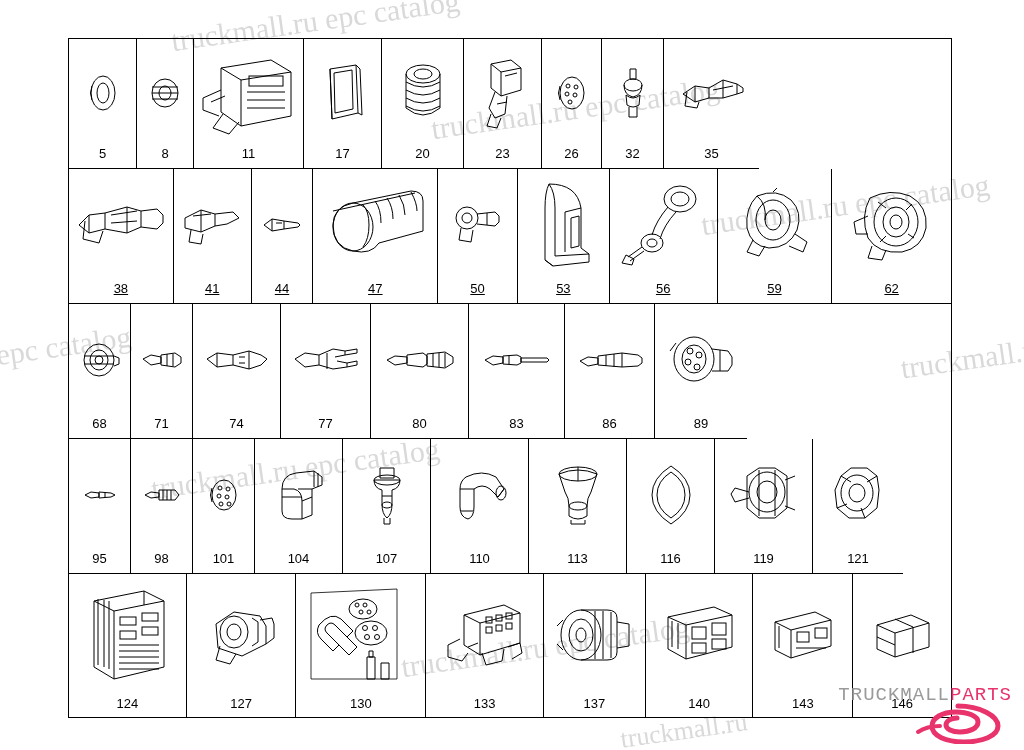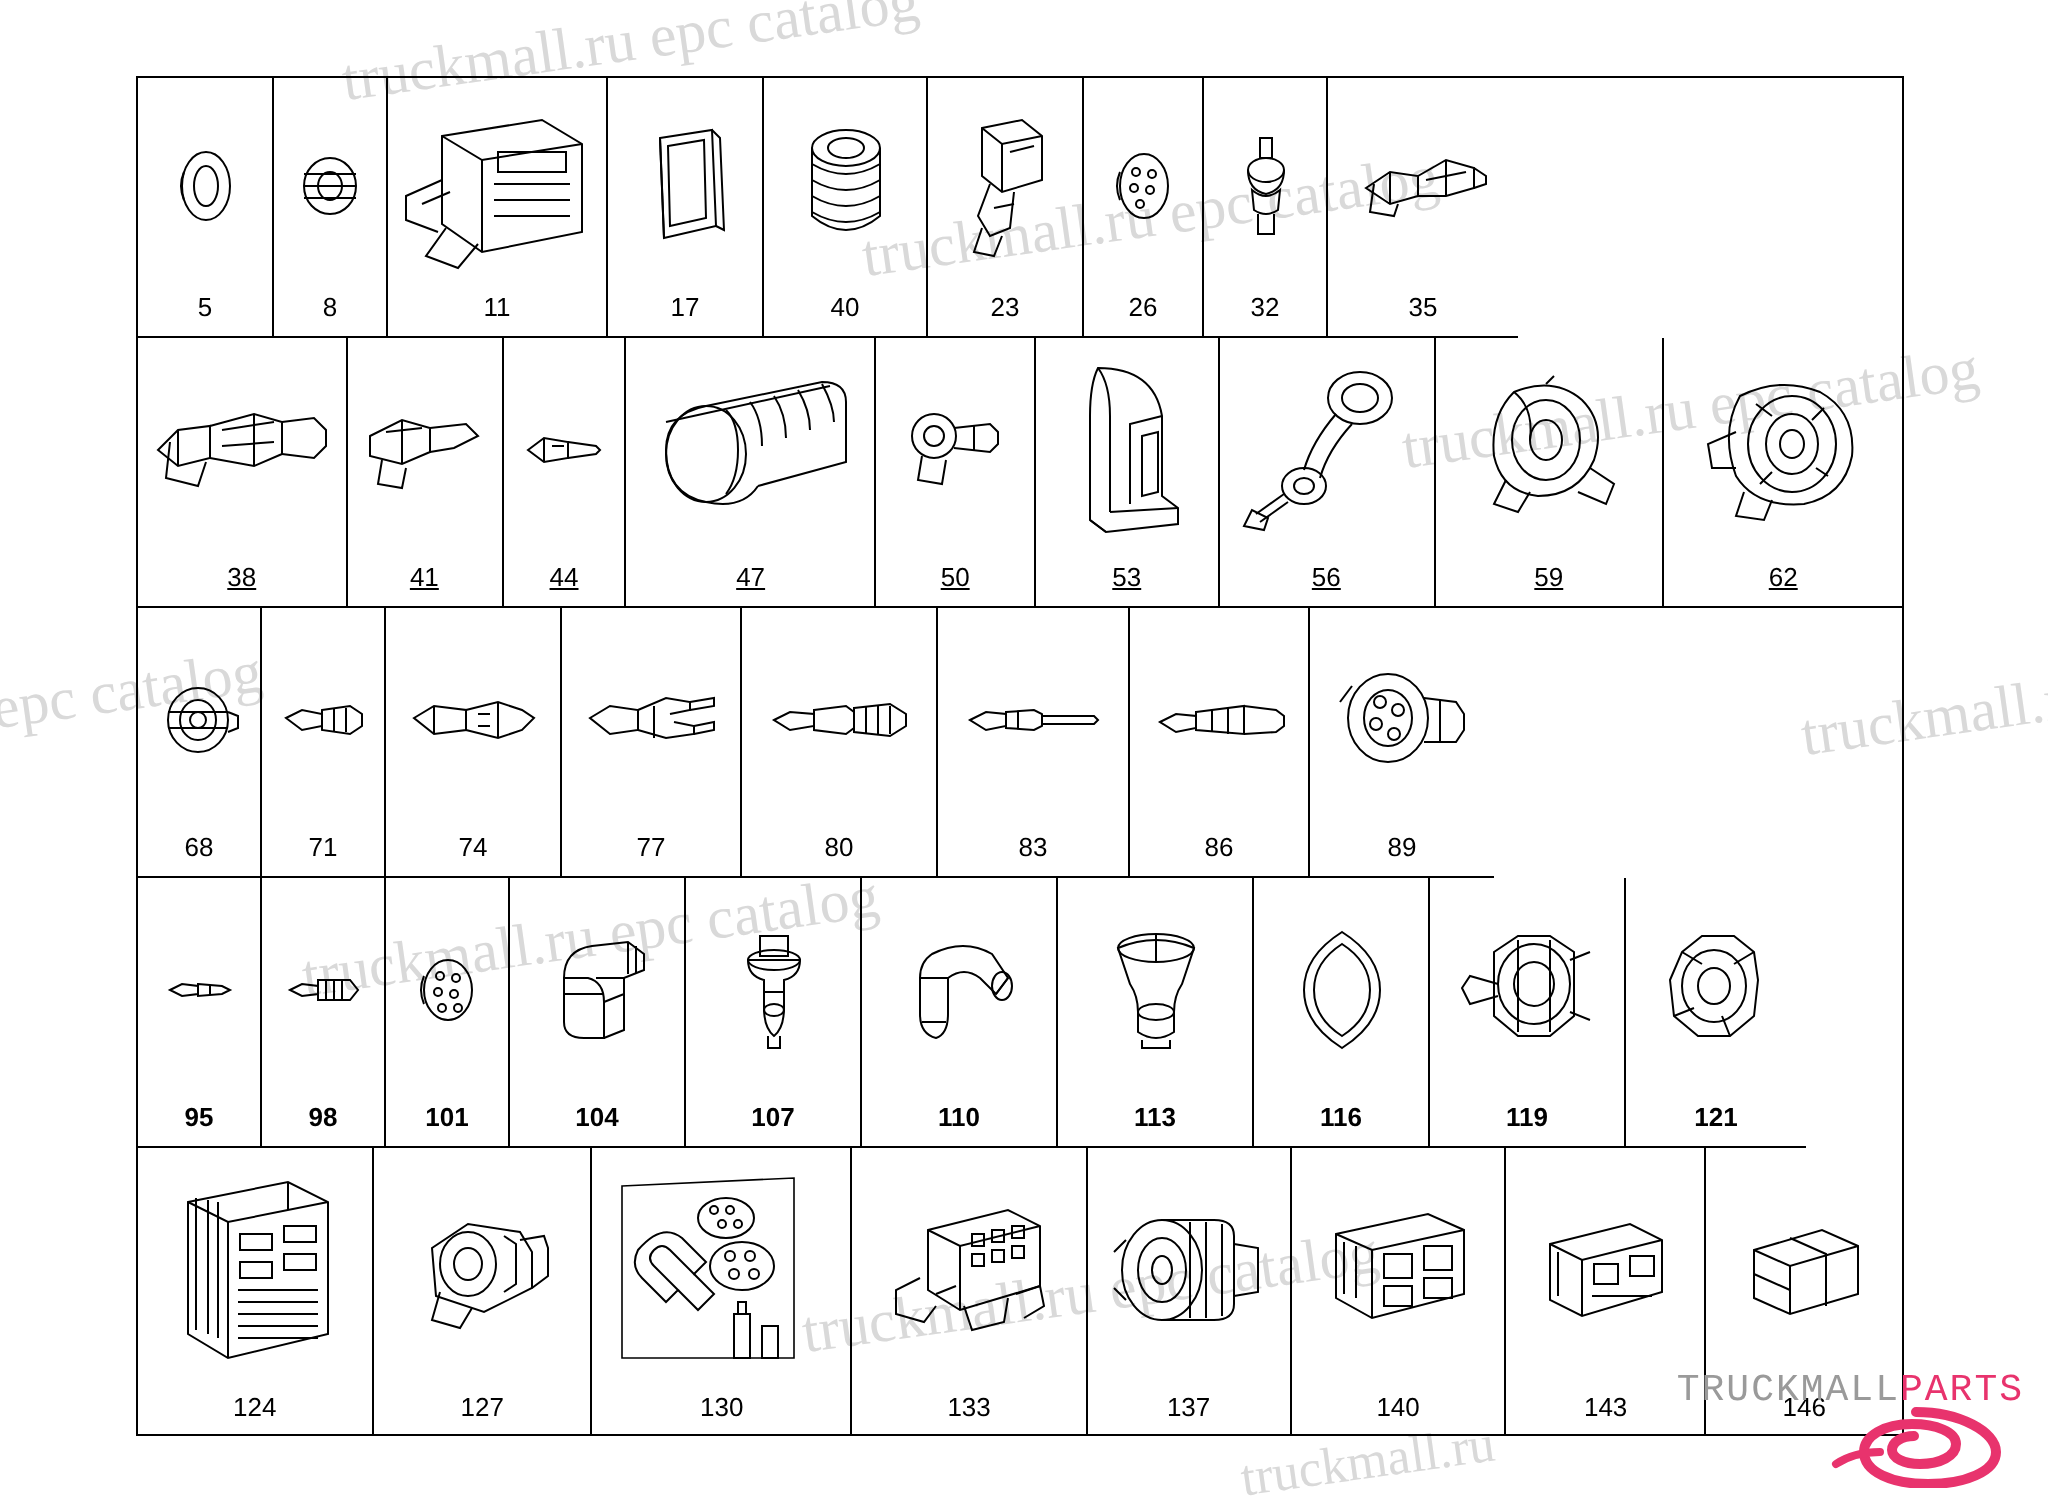--- a/index.html
+++ b/index.html
@@ -44,21 +44,21 @@
   .row {
     position: absolute;
     left: 0;
     width: 100%;
     box-sizing: border-box;
     display: flex;
   }
   .row.r0 { top: 0;   height: 130px; }
   .row.r1 { top: 130px; height: 135px; text-decoration: underline; }
   .row.r2 { top: 265px; height: 135px; }
-  .row.r3 { top: 400px; height: 135px; font-weight: bold; }
+  .row.r3 { top: 400px; height: 135px; }
   .row.r4 { top: 535px; height: 144px; text-align: center; }
 
   .cell {
     position: relative;
     border-right: 1px solid #000;
     border-bottom: 1px solid #000;
     box-sizing: border-box;
     display: flex;
     flex-direction: column;
     justify-content: flex-end;
@@ -187,21 +187,21 @@
 
     <div class="cell" style="width:82px">
       <div class="art">
         <svg width="52" height="66" viewBox="0 0 52 66">
           <ellipse cx="26" cy="14" rx="17" ry="9" fill="none" stroke="#000"></ellipse>
           <path d="M9 14 L9 48 Q26 62 43 48 L43 14" fill="none" stroke="#000"></path>
           <path d="M9 22q17 10 34 0M9 30q17 10 34 0M9 38q17 10 34 0M9 46q17 10 34 0" fill="none" stroke="#000"></path>
           <ellipse cx="26" cy="14" rx="9" ry="5" fill="none" stroke="#000"></ellipse>
         </svg>
       </div>
-      <div class="num">40</div>
+      <div class="num">20</div>
     </div>
 
     <div class="cell" style="width:78px">
       <div class="art">
         <svg width="52" height="74" viewBox="0 0 52 74">
           <path d="M14 8 L34 4 L44 12 L44 34 L24 40 L14 32 Z" fill="none" stroke="#000"></path>
           <path d="M14 8 L24 16 L44 12" fill="none" stroke="#000"></path>
           <path d="M24 16 L24 40" stroke="#000"></path>
           <path d="M28 20 L40 17" stroke="#000"></path>
           <path d="M18 36 L12 52 L18 62 L28 58 L30 40" fill="none" stroke="#000"></path>

